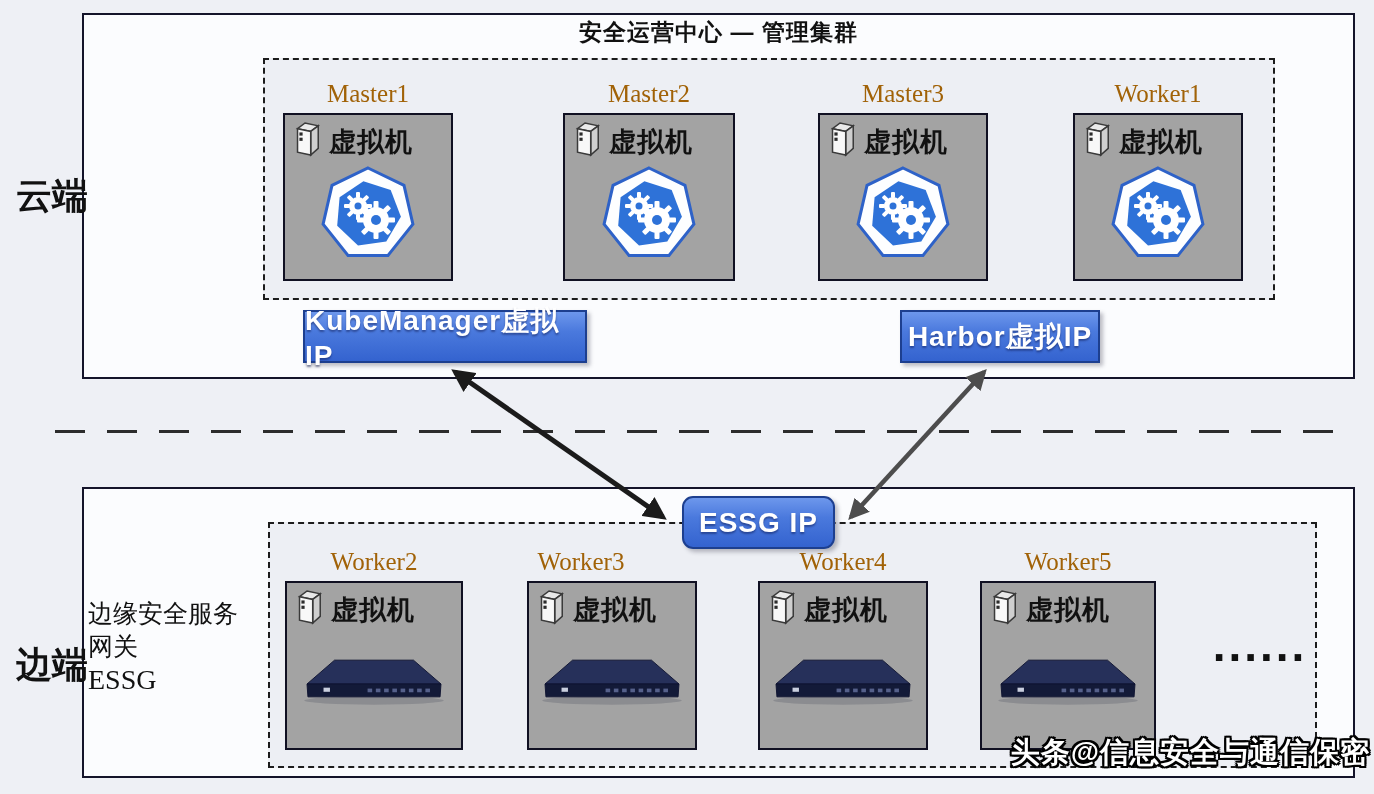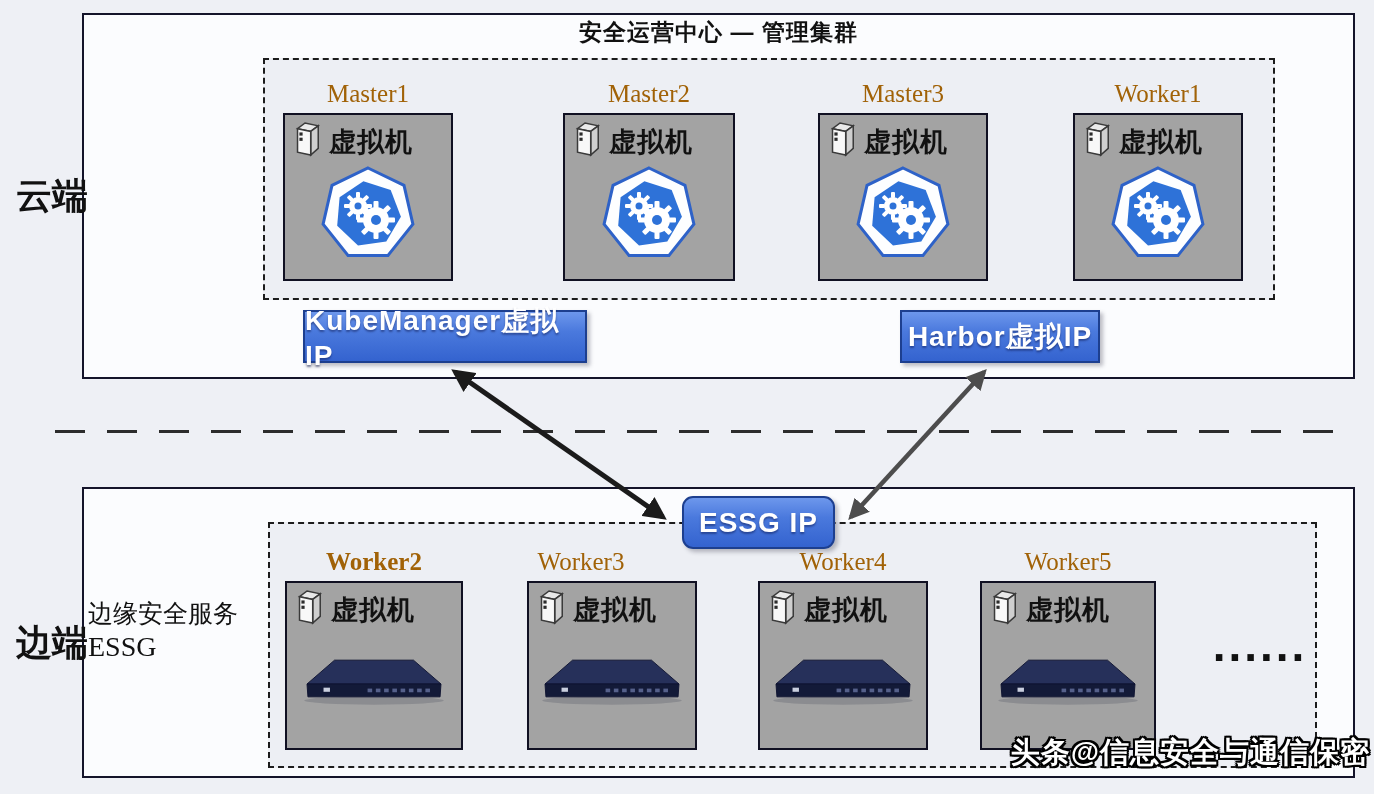--- a/index.html
+++ b/index.html
@@ -14,21 +14,21 @@
 
   .dashed-box { position:absolute; border:2px dashed #1c1c1c; background:#edeff4; box-sizing:border-box; }
   .cloud-dashed { left:263px; top:58px;  width:1012px; height:242px; }
   .edge-dashed  { left:268px; top:522px; width:1049px; height:246px; }
 
   .section-title { position:absolute; left:82px; top:17px; width:1273px; text-align:center;
     font-size:23px; font-weight:bold; letter-spacing:1px; }
 
   .side-label { position:absolute; font-size:36px; font-weight:bold; }
   .side-label.cloud { left:16px; top:172px; }
-  .side-label.edge  { left:16px; top:619px; }
+  .side-label.edge  { left:16px; top:641px; }
 
   .gw-label { position:absolute; left:88px; top:597px; width:190px; 
     font-weight:normal; line-height:33px; }
   .gw-label .l1 { font-size:25px; }
   .gw-label .l2 { font-size:25px; }
   .gw-label .l3 { font-size:28px; font-family:"Liberation Serif", serif; }
 
   .node-label { position:absolute; text-align:center; font-family:"Liberation Serif", serif;
     font-size:25px; color:#a16207; }
   .node-box { position:absolute; background:#a3a3a3; border:2px solid #101022; box-sizing:border-box; }
@@ -272,26 +272,27 @@
 
   <div class="vip-btn btn-kube">KubeManager虚拟IP</div>
   <div class="vip-btn btn-harbor">Harbor虚拟IP</div>
 
   <div class="separator"></div>
 
   <div class="outer-box edge-box"></div>
   <div class="side-label edge">边端</div>
   <div class="gw-label">
     <div class="l1">边缘安全服务</div>
+    <div class="l2">网关</div>
     <div class="l3">ESSG</div>
   </div>
   <div class="dashed-box edge-dashed"></div>
   <div class="vip-btn btn-essg">ESSG IP</div>
 
-  <div class="node-label" style="left:285px; top:548px; width:178px;font-weight:bold;">Worker2</div>
+  <div class="node-label" style="left:285px; top:548px; width:178px;">Worker2</div>
   <div class="node-label" style="left:496px; top:548px; width:170px;">Worker3</div>
   <div class="node-label" style="left:758px; top:548px; width:170px;">Worker4</div>
   <div class="node-label" style="left:980px; top:548px; width:176px;">Worker5</div>
 
   <div class="node-box" style="left:285px; top:581px; width:178px; height:169px;">
     <div class="vm-row">
       <span>
         <svg width="32" height="38" viewBox="0 0 34 40">
             <polygon points="8,9 16,3 30,6 22,12" fill="#e9e9e9" stroke="#3a3a3a" stroke-width="1.6"></polygon>
             <polygon points="22,12 30,6 30,30 22,37" fill="#cfcfcf" stroke="#3a3a3a" stroke-width="1.6"></polygon>

